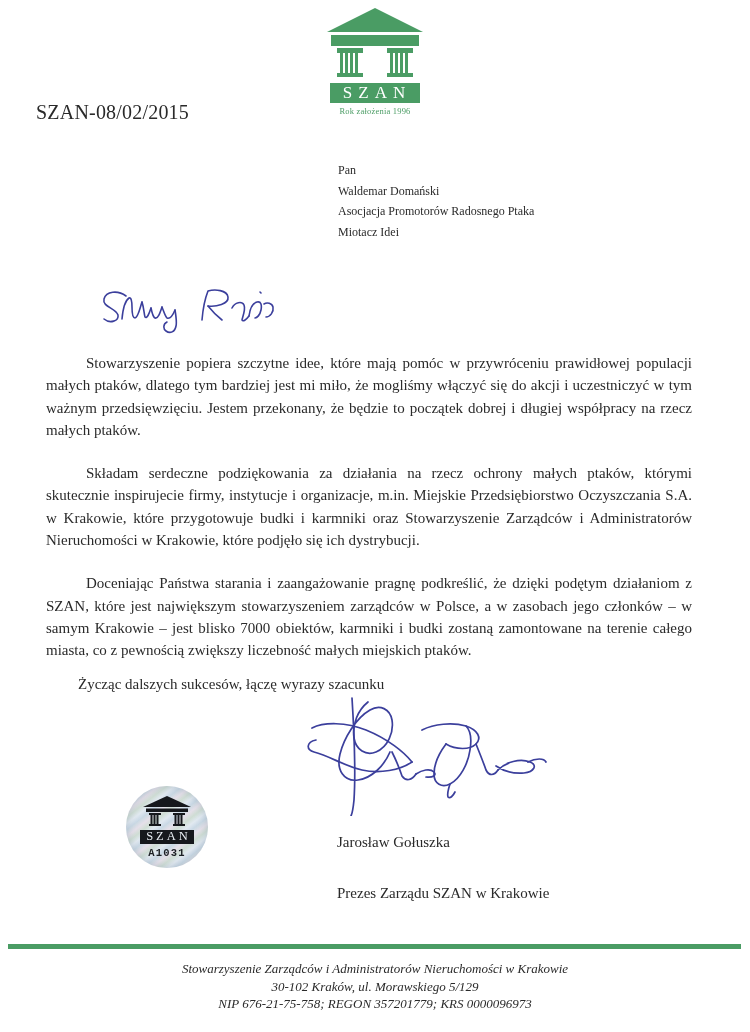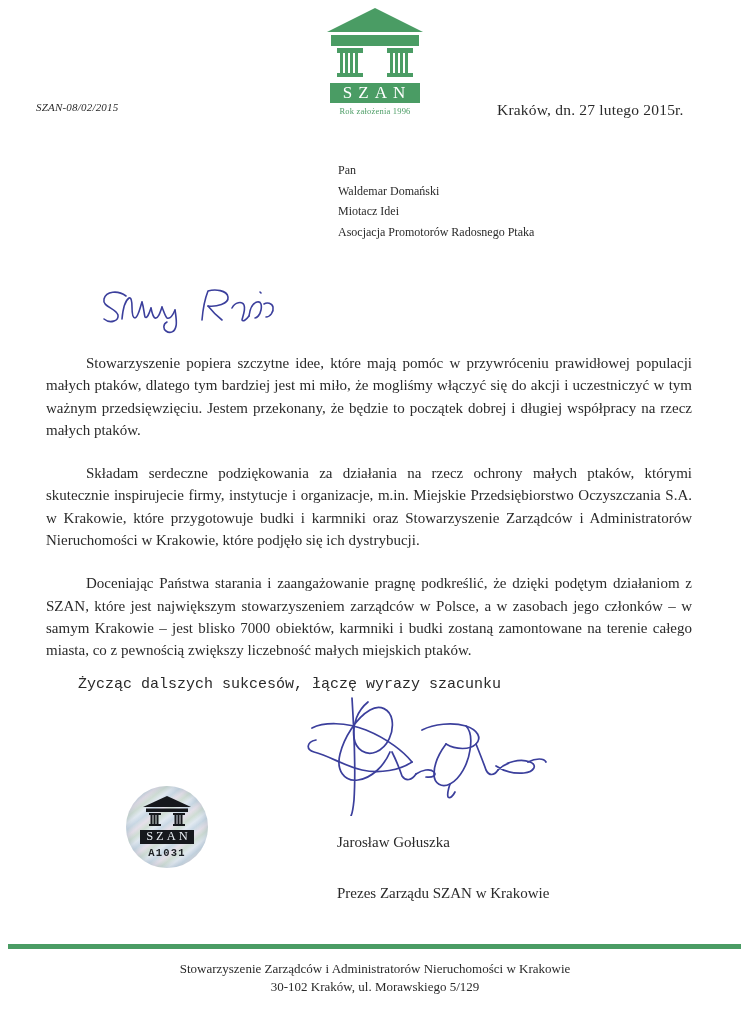--- a/index.html
+++ b/index.html
@@ -46,23 +46,22 @@
     font-size: 8.5px;
     color: #4a9c64;
     letter-spacing: 0.2px;
   }
 
   
   .ref-no {
     position: absolute;
     left: 36px;
     top: 101px;
-    font-size: 11px;
+    font-size: 20px;
     letter-spacing: 0.2px;
-    font-style: italic;
   }
   .place-date {
     position: absolute;
     left: 497px;
     top: 101px;
     font-size: 15.5px;
     letter-spacing: 0.2px;
   }
 
   
@@ -101,21 +100,20 @@
   }
   .body-text p:last-child { margin-bottom: 16px; }
 
   
   .closing {
     position: absolute;
     left: 78px;
     top: 676px;
     font-size: 15px;
     white-space: nowrap;
-    font-family: Liberation Mono, monospace;
   }
 
   
   .signature-mark {
     position: absolute;
     left: 300px;
     top: 696px;
     width: 260px;
     height: 120px;
   }
@@ -188,20 +186,21 @@
   }
   .footer {
     position: absolute;
     left: 0;
     top: 960px;
     width: 750px;
     text-align: center;
     font-size: 13px;
     line-height: 17.5px;
     color: #2a2a2a;
+    font-style: italic;
   }
   .footer div { white-space: nowrap; }
 </style>
 </head>
 <body>
 
 <div class="page">
 
   <div class="logo-block">
     <svg class="logo-temple" width="104" height="76" viewBox="0 0 104 76">
@@ -218,27 +217,26 @@
       <rect x="77" y="47" width="3" height="20" fill="#4a9c64"></rect>
       <rect x="82" y="47" width="3" height="20" fill="#4a9c64"></rect>
       <rect x="14" y="67" width="26" height="4" fill="#4a9c64"></rect>
       <rect x="64" y="67" width="26" height="4" fill="#4a9c64"></rect>
     </svg>
     <div class="logo-wordmark">SZAN</div>
     <div class="logo-founded">Rok założenia 1996</div>
   </div>
 
   <div class="ref-no">SZAN-08/02/2015</div>
-  <div class="place-date">Kraków, dn. 27 lutego  2015r.</div>
 
   <div class="addressee">
     <div>Pan</div>
     <div>Waldemar Domański</div>
+    <div>Asocjacja Promotorów Radosnego Ptaka</div>
     <div>Miotacz Idei</div>
-    <div>Asocjacja Promotorów Radosnego Ptaka</div>
   </div>
 
   <svg class="salutation-hw" viewBox="0 0 190 56">
     <g fill="none" stroke="#3b3f9c" stroke-width="1.6" stroke-linecap="round" stroke-linejoin="round">
       <path d="M34,18 C26,12 14,13 12,21 C10,29 24,30 26,37 C27,43 18,46 12,41"></path>
       <path d="M30,41 C31,30 34,22 37,20 C39,19 40,23 40,29 C40,35 41,40 43,40 C46,40 48,30 50,24"></path>
       <path d="M50,24 C52,30 52,36 53,39 C55,41 57,36 59,30"></path>
       <path d="M59,30 C60,35 61,39 63,40 C66,41 68,35 70,29"></path>
       <path d="M70,29 C72,34 73,38 75,40 C78,41 81,37 83,32"></path>
       <path d="M83,32 C84,38 85,44 84,48 C83,54 78,56 74,53 C71,51 71,46 75,44"></path>
@@ -305,15 +303,16 @@
       </svg>
       <div class="sticker-word">SZAN</div>
       <div class="sticker-code">A1031</div>
     </div>
   </div>
 
   <div class="footer-rule"></div>
   <div class="footer">
     <div>Stowarzyszenie Zarządców i Administratorów Nieruchomości w Krakowie</div>
     <div>30-102 Kraków, ul. Morawskiego 5/129</div>
+    <div>NIP 676-21-75-758; REGON 357201779; KRS 0000096973</div>
   </div>
 
 </div>
 
 </body></html>

